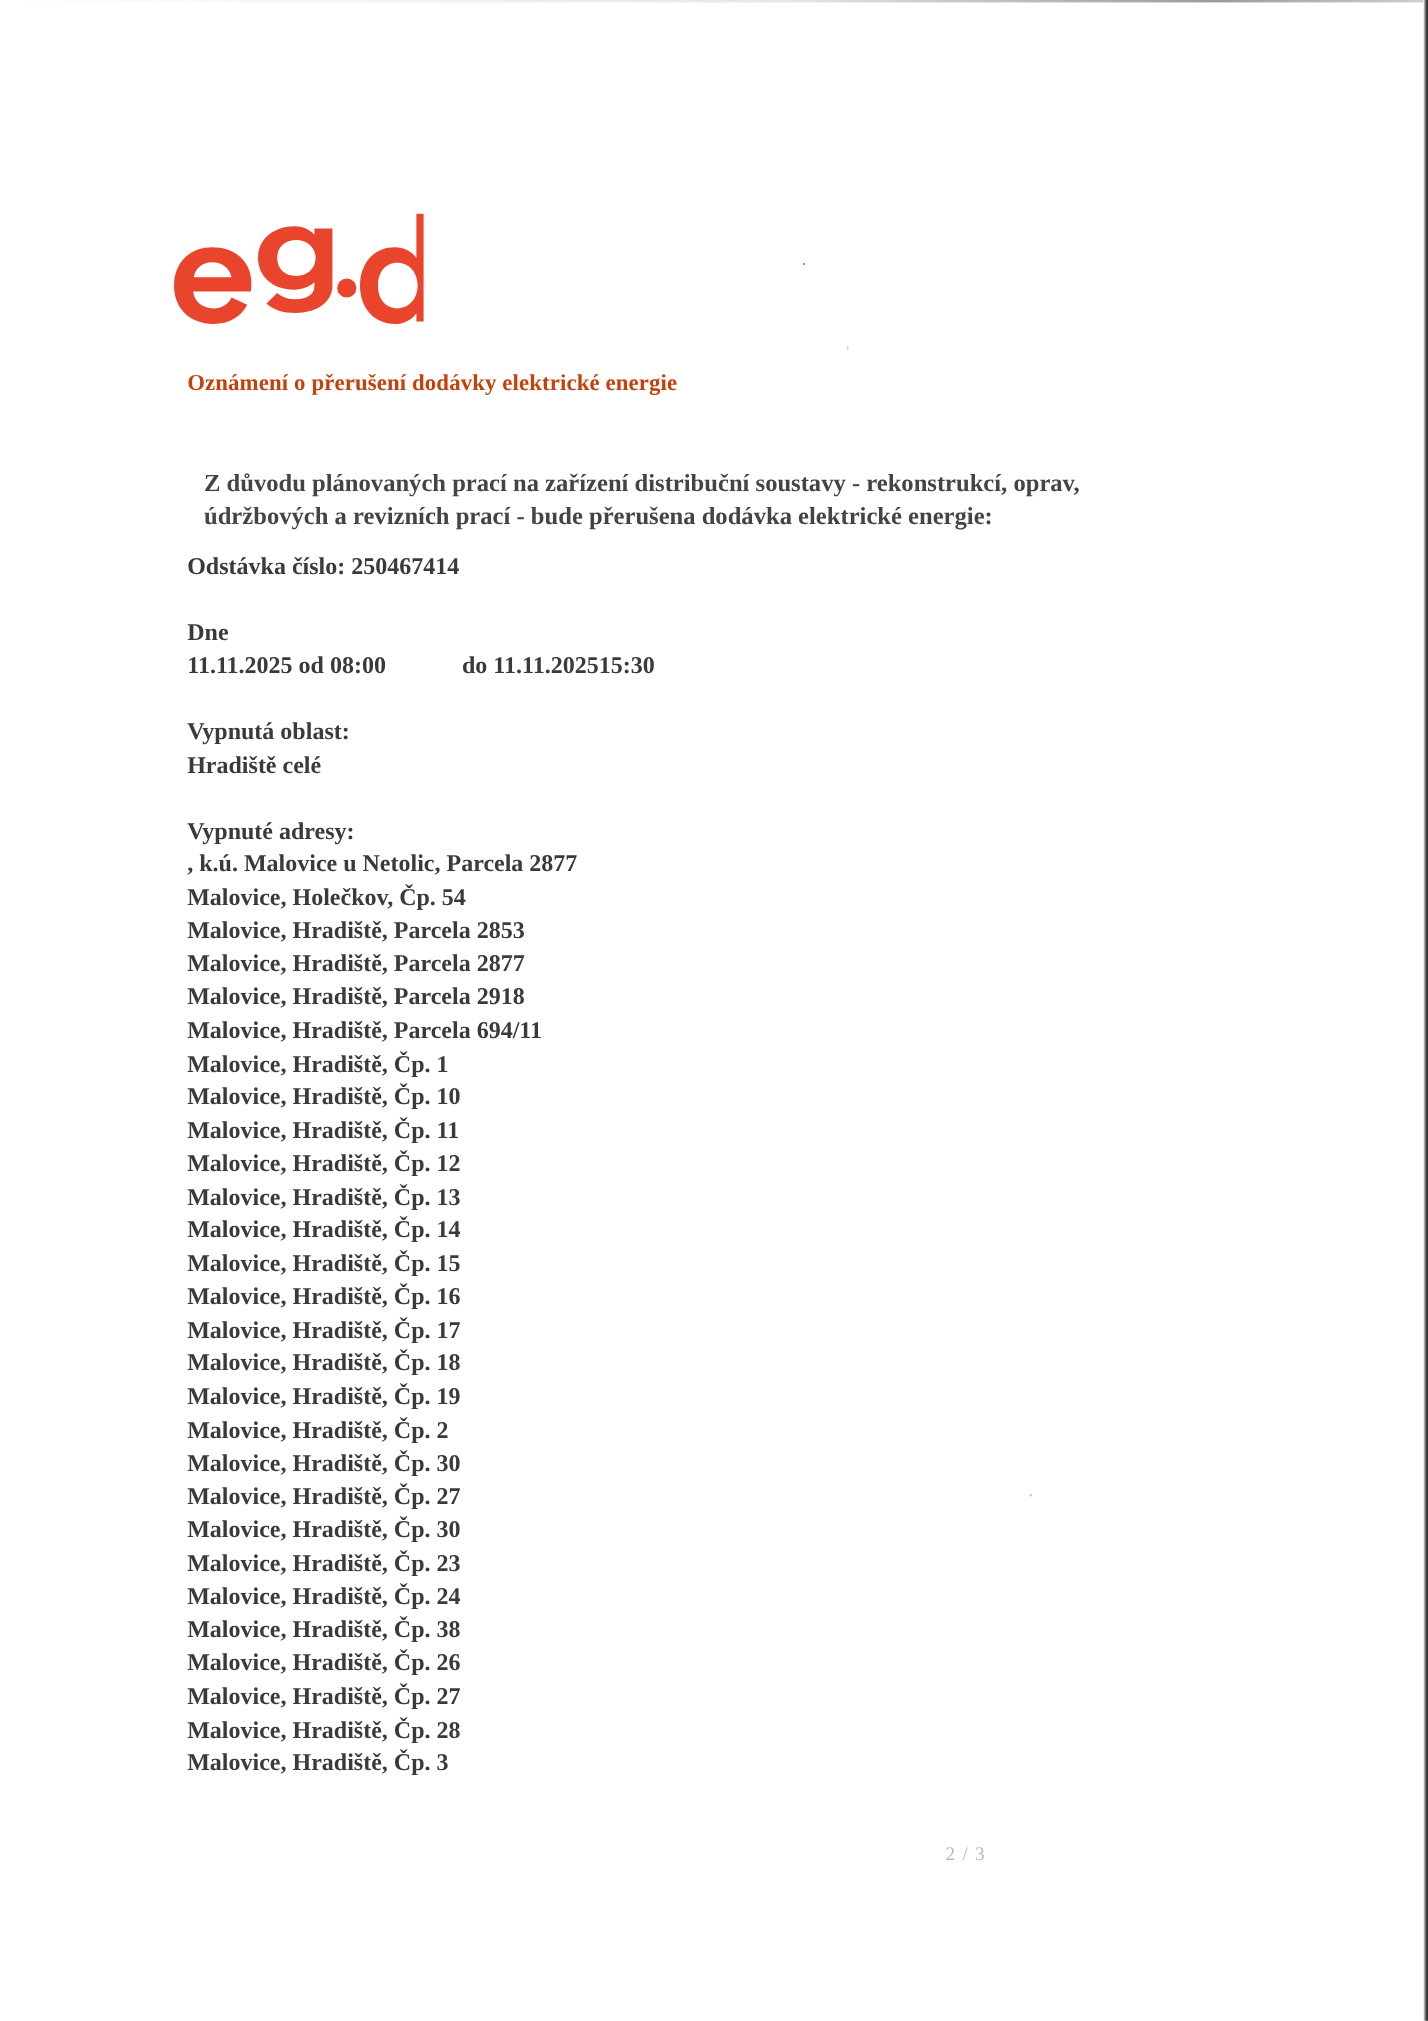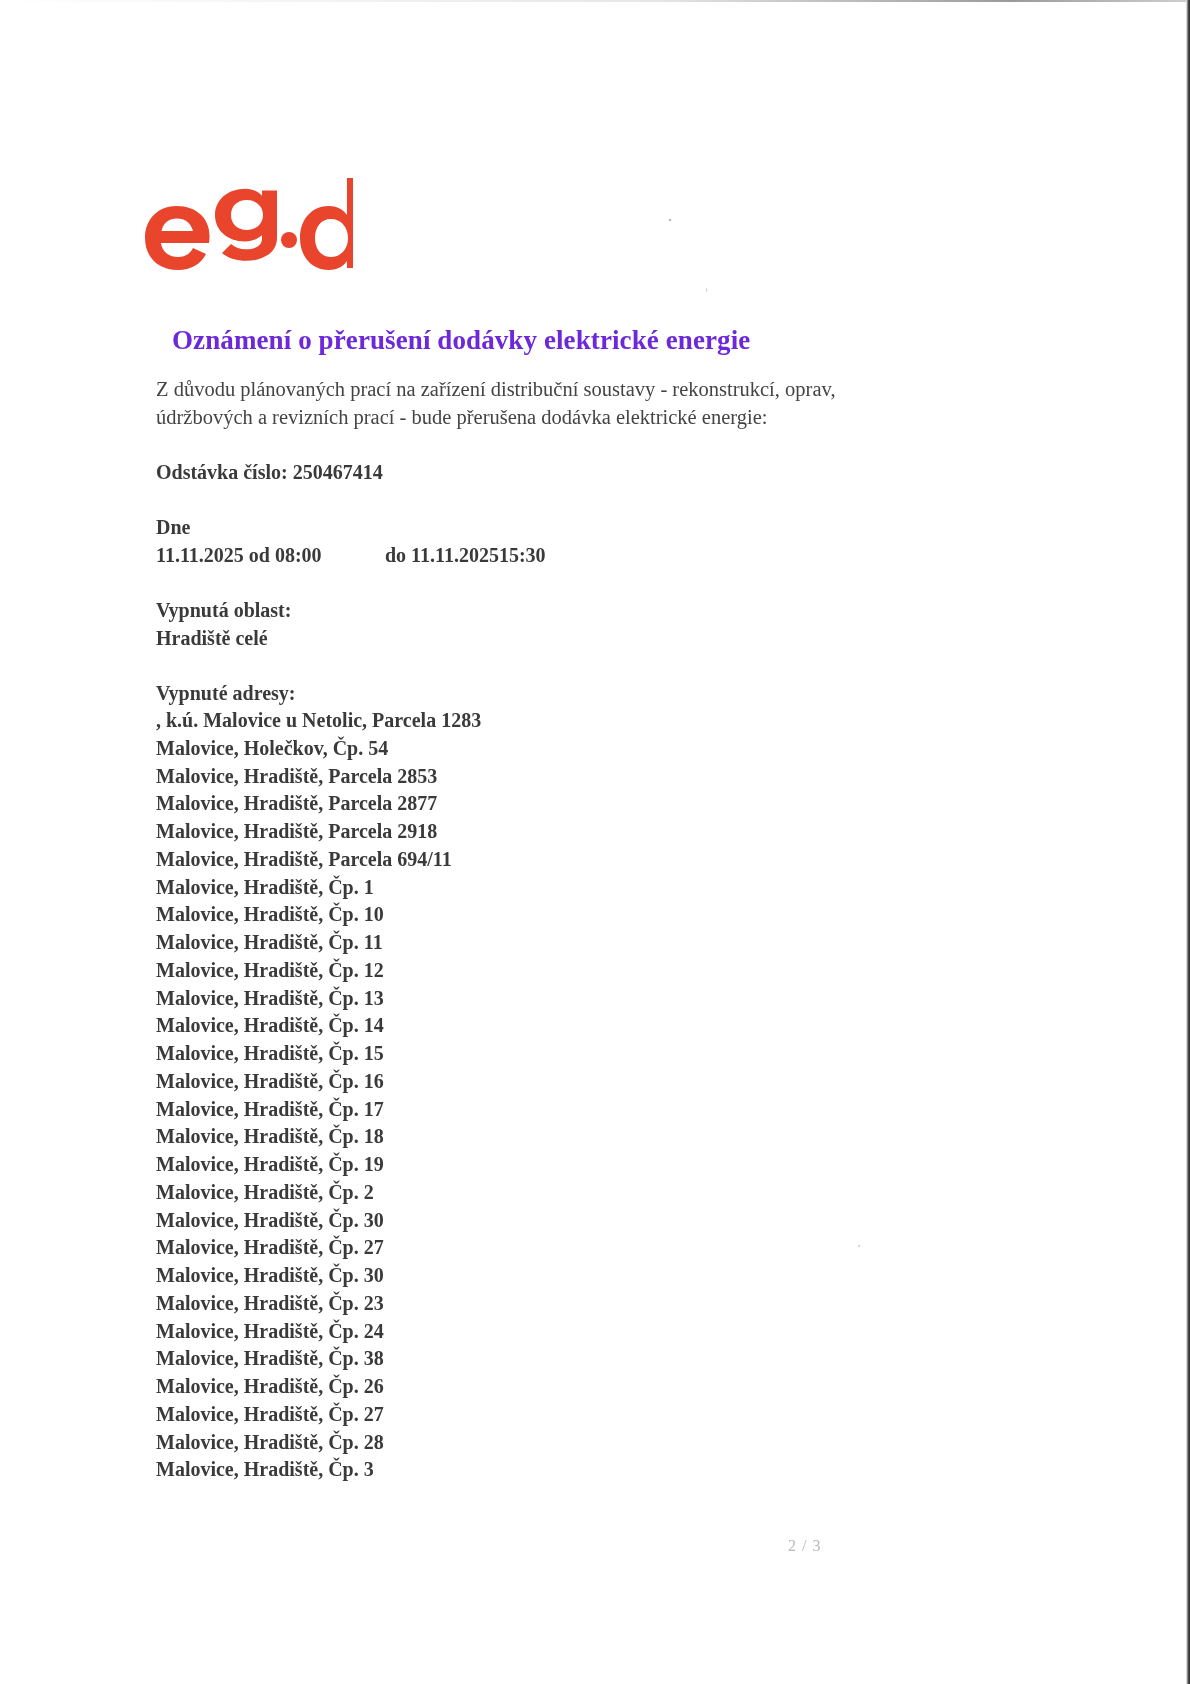--- a/index.html
+++ b/index.html
@@ -31,36 +31,36 @@
     position: absolute;
     left: 143px;
     top: 178px;
     width: 210px;
     height: 96px;
   }
   .title {
     position: absolute;
     left: 156px;
     top: 309px;
-    margin: 16px;
-    font-size: 27px;
+    margin: 0;
+    font-size: 19px;
     font-weight: bold;
-    color: #6d28d9;
+    color: #c2410c;
     white-space: nowrap;
     letter-spacing: 0.1px;
   }
   .intro {
     position: absolute;
     left: 156px;
     top: 375px;
     width: 820px;
-    margin: 0;
+    margin: 14px;
     font-size: 20.5px;
     line-height: 28px;
-    font-weight: normal;
+    font-weight: bold;
     color: #444;
   }
   .intro span { display: block; white-space: nowrap; }
   .bold-block {
     position: absolute;
     left: 156px;
     font-size: 20px;
     font-weight: bold;
     line-height: 28px;
     color: #3a3a3a;
@@ -139,21 +139,21 @@
   <span>11.11.2025 od 08:00</span>
   <span class="to-part">do 11.11.202515:30</span>
 </div>
 
 <p class="bold-block area-label">Vypnutá oblast:</p>
 <p class="bold-block area-value">Hradiště celé</p>
 
 <p class="bold-block addr-label">Vypnuté adresy:</p>
 
 <ul class="addr-list">
-  <li>, k.ú. Malovice u Netolic, Parcela 1283</li>
+  <li>, k.ú. Malovice u Netolic, Parcela 2877</li>
   <li>Malovice, Holečkov, Čp. 54</li>
   <li>Malovice, Hradiště, Parcela 2853</li>
   <li>Malovice, Hradiště, Parcela 2877</li>
   <li>Malovice, Hradiště, Parcela 2918</li>
   <li>Malovice, Hradiště, Parcela 694/11</li>
   <li>Malovice, Hradiště, Čp. 1</li>
   <li>Malovice, Hradiště, Čp. 10</li>
   <li>Malovice, Hradiště, Čp. 11</li>
   <li>Malovice, Hradiště, Čp. 12</li>
   <li>Malovice, Hradiště, Čp. 13</li>

